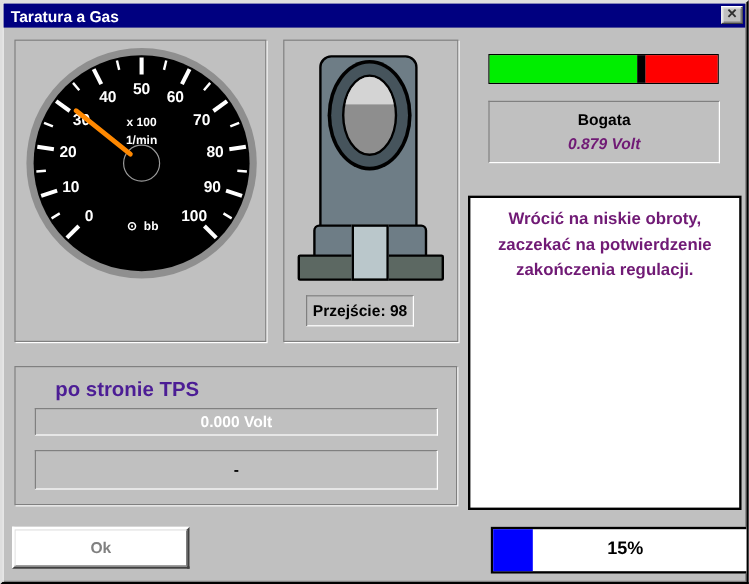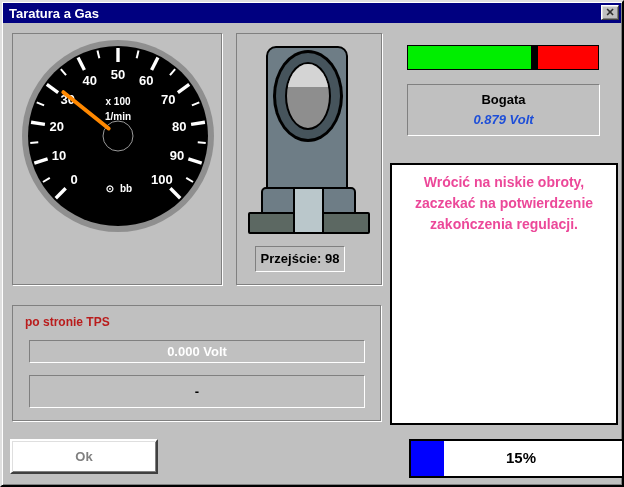--- a/index.html
+++ b/index.html
@@ -99,33 +99,33 @@
     position: absolute; left: 405px; top: 43px; width: 192px; height: 25px;
     border: 1px solid #000; display: flex;
   }
   .mixture-seg { height: 100%; }
   .bogata-box {
     position: absolute; left: 405px; top: 82px; width: 193px; height: 52px;
     border: 1px solid; border-color: #808080 #ffffff #ffffff #808080;
     text-align: center; padding-top: 7px;
   }
   .bogata-status { font-size: 13px; font-weight: bold; color: #000; }
-  .bogata-volt { font-size: 13px; font-weight: bold; font-style: italic; color: #1d4ed8; margin-top: 5px; }
+  .bogata-volt { font-size: 13px; font-weight: bold; font-style: italic; color: #701a75; margin-top: 5px; }
 
   .message-box {
     position: absolute; left: 388px; top: 161px; width: 228px; height: 262px;
     background: #ffffff; border: 2px solid #000000;
     text-align: center; padding-top: 7px;
   }
-  .message-line { font-size: 14px; font-weight: bold; color: #ec4899; line-height: 21px; }
+  .message-line { font-size: 14px; font-weight: bold; color: #701a75; line-height: 21px; }
 
   .tps-group { left: 10px; top: 303px; width: 369px; height: 116px; }
   .tps-title {
-    position: absolute; left: 12px; top: 9px;
-    font-size: 12px; font-weight: bold; color: #b91c1c;
+    position: absolute; left: 33px; top: 9px;
+    font-size: 17px; font-weight: bold; color: #4c1d95;
   }
   .tps-field {
     position: absolute; left: 16px; width: 336px;
     border: 1px solid; border-color: #808080 #ffffff #ffffff #808080;
     text-align: center; font-size: 13px; font-weight: bold;
   }
   .tps-volt { top: 34px; height: 23px; line-height: 21px; color: #ffffff; }
   .tps-dash { top: 69px; height: 33px; line-height: 31px; color: #000000; }
 
   .btn {

